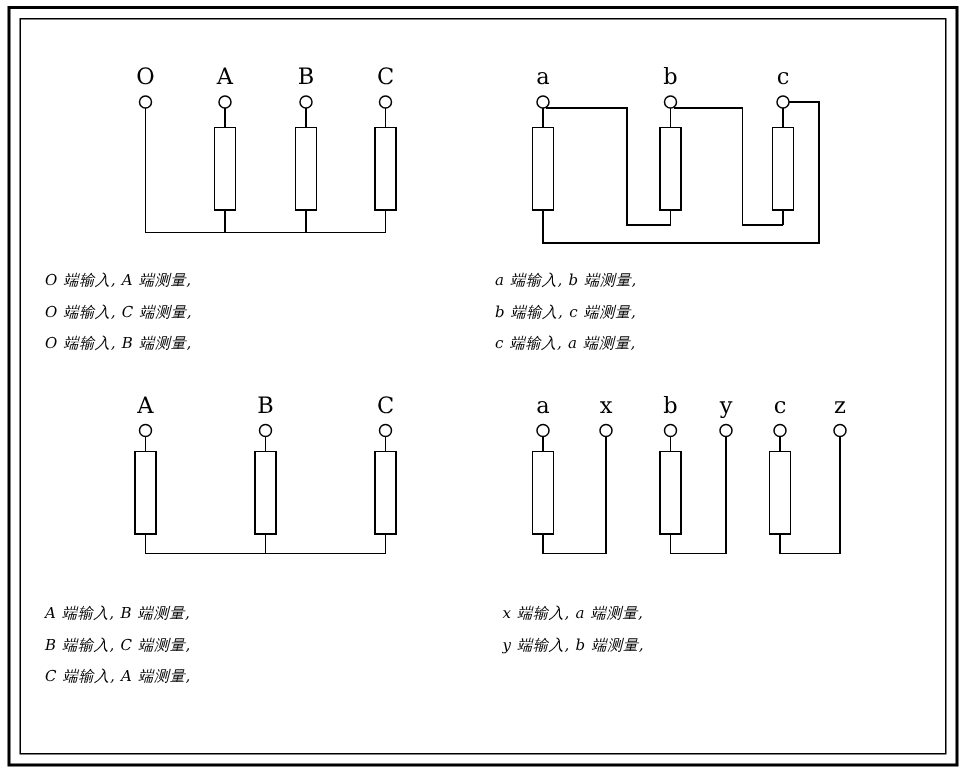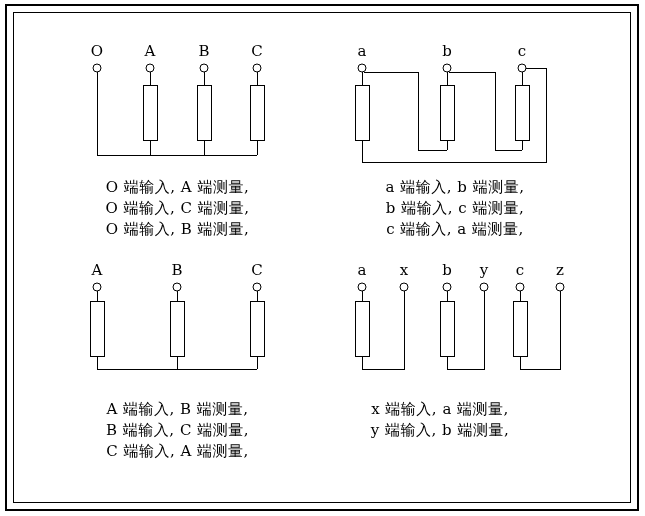--- a/index.html
+++ b/index.html
@@ -17,24 +17,24 @@
   .border-inner { left: 13px; top: 12px; width: 618px; height: 491px; }
   svg.wires { position: absolute; left: 0; top: 0; }
   .tlabel {
     position: absolute;
     transform: translateX(-50%);
     font-size: 15px; line-height: 16px;
     white-space: nowrap;
   }
   .caption {
     position: absolute;
-    font-size: 15px; line-height: 21px;
-    text-align: center;
+    font-size: 10px; line-height: 21px;
     letter-spacing: 0.5px;
     white-space: nowrap;
+    font-style: italic;
   }
 </style>
 </head>
 <body>
 
 <div class="canvas">
 
   <div class="border-rect border-outer"></div>
   <div class="border-rect border-inner"></div>
 
@@ -116,18 +116,18 @@
     <div>b 端输入, c 端测量,</div>
     <div>c 端输入, a 端测量,</div>
   </div>
 
   <div class="caption" style="left:30px;top:399px;width:295px">
     <div>A 端输入, B 端测量,</div>
     <div>B 端输入, C 端测量,</div>
     <div>C 端输入, A 端测量,</div>
   </div>
 
-  <div class="caption" style="left:315px;top:399px;width:250px">
+  <div class="caption" style="left:335px;top:399px;width:250px">
     <div>x 端输入, a 端测量,</div>
     <div>y 端输入, b 端测量,</div>
   </div>
 
 </div>
 
 </body></html>

